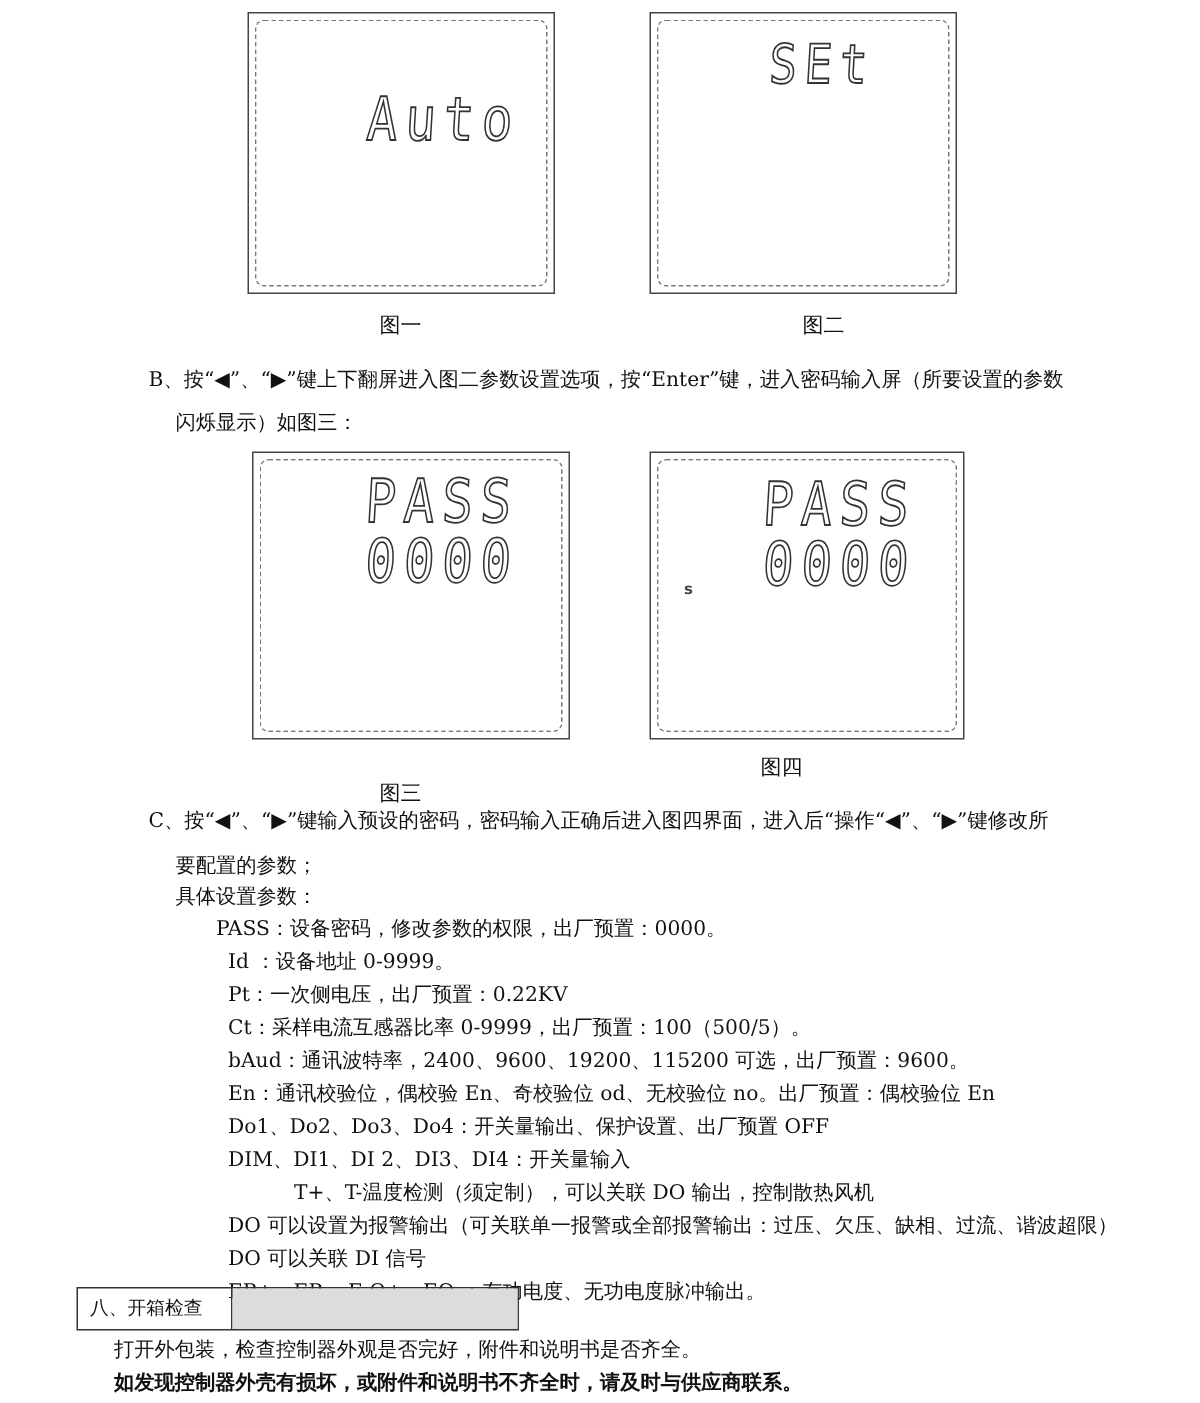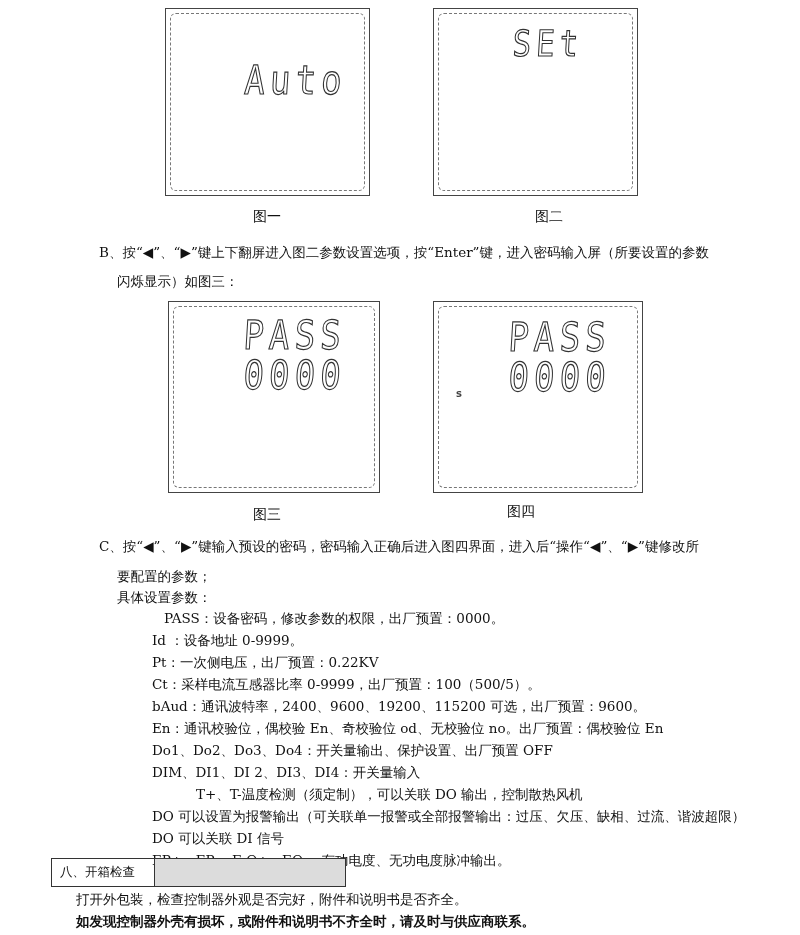--- a/index.html
+++ b/index.html
@@ -34,35 +34,35 @@
 <div class="cap" style="left:535px;top:208px;font-family:Liberation Mono, monospace;">图二</div>
 
 <div class="line" style="left:99px;top:244px;">B、按“◀”、“▶”键上下翻屏进入图二参数设置选项，按“Enter”键，进入密码输入屏（所要设置的参数</div>
 <div class="line" style="left:117px;top:273px;">闪烁显示）如图三：</div>
 
 <div class="lcd" style="left:168px;top:301px;width:212px;height:192px;">
   <div class="lcd-inner"></div>
   <div class="seg" style="left:76px;top:10px;font-size:40px;">PASS</div>
   <div class="seg" style="left:76px;top:50px;font-size:40px;">0000</div>
 </div>
-<div class="cap" style="left:253px;top:506px;">图三</div>
+<div class="cap" style="left:253px;top:520px;">图三</div>
 
 <div class="lcd" style="left:433px;top:301px;width:210px;height:192px;">
   <div class="lcd-inner"></div>
   <div class="seg" style="left:76px;top:12px;font-size:40px;">PASS</div>
   <div class="seg" style="left:76px;top:52px;font-size:40px;">0000</div>
   <div class="small-s" style="left:22px;top:86px;">s</div>
 </div>
 <div class="cap" style="left:507px;top:503px;">图四</div>
 
 <div class="line" style="left:99px;top:538px;text-align:center;">C、按“◀”、“▶”键输入预设的密码，密码输入正确后进入图四界面，进入后“操作“◀”、“▶”键修改所</div>
 <div class="line" style="left:117px;top:568px;">要配置的参数；</div>
 <div class="line" style="left:117px;top:589px;">具体设置参数：</div>
 
-<div class="line" style="left:164px;top:610px;">PASS：设备密码，修改参数的权限，出厂预置：0000。</div>
+<div class="line" style="left:144px;top:610px;">PASS：设备密码，修改参数的权限，出厂预置：0000。</div>
 <div class="line" style="left:152px;top:632px;">Id ：设备地址 0-9999。</div>
 <div class="line" style="left:152px;top:654px;">Pt：一次侧电压，出厂预置：0.22KV</div>
 <div class="line" style="left:152px;top:676px;">Ct：采样电流互感器比率 0-9999，出厂预置：100（500/5）。</div>
 <div class="line" style="left:152px;top:698px;">bAud：通讯波特率，2400、9600、19200、115200 可选，出厂预置：9600。</div>
 <div class="line" style="left:152px;top:720px;">En：通讯校验位，偶校验 En、奇校验位 od、无校验位 no。出厂预置：偶校验位 En</div>
 <div class="line" style="left:152px;top:742px;">Do1、Do2、Do3、Do4：开关量输出、保护设置、出厂预置 OFF</div>
 <div class="line" style="left:152px;top:764px;">DIM、DI1、DI 2、DI3、DI4：开关量输入</div>
 <div class="line" style="left:152px;top:786px;margin-left:44px;">T+、T-温度检测（须定制），可以关联 DO 输出，控制散热风机</div>
 <div class="line" style="left:152px;top:808px;">DO 可以设置为报警输出（可关联单一报警或全部报警输出：过压、欠压、缺相、过流、谐波超限）</div>
 <div class="line" style="left:152px;top:830px;">DO 可以关联 DI 信号</div>

